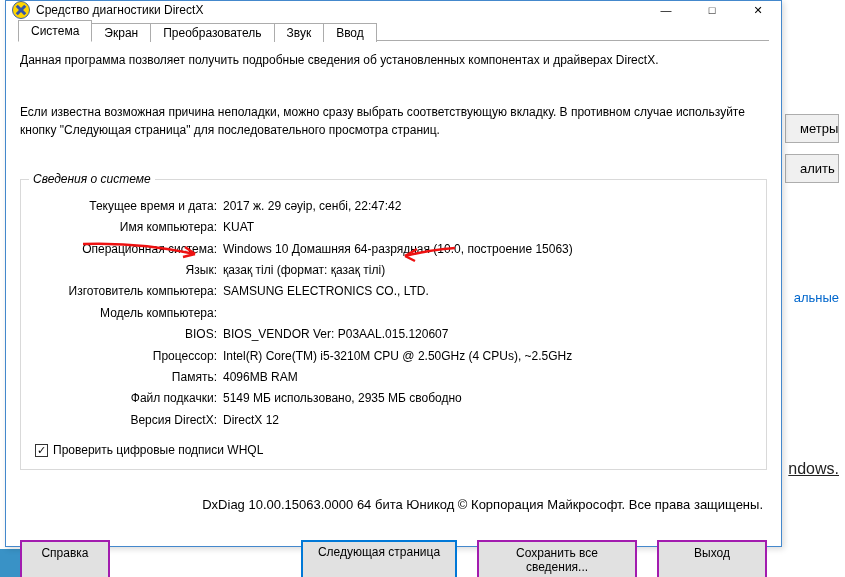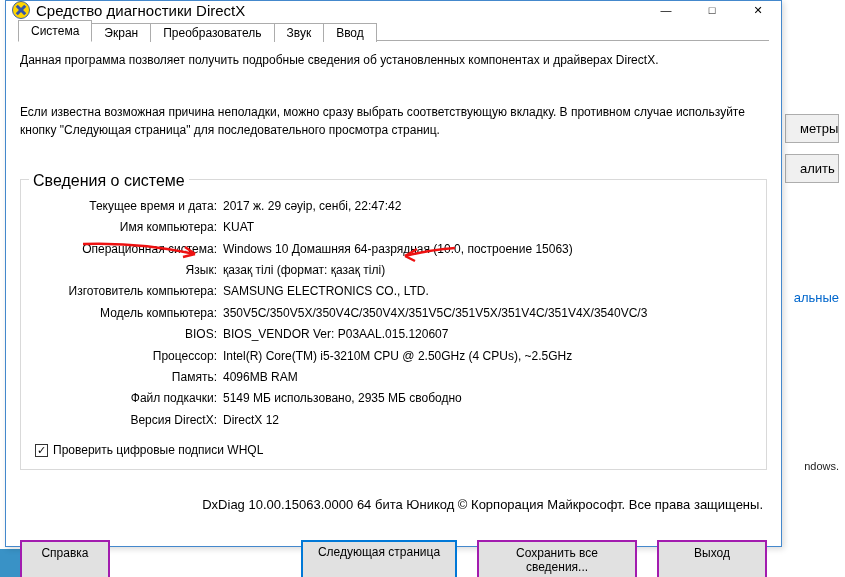--- a/index.html
+++ b/index.html
@@ -21,22 +21,23 @@
     font-size: 13px;
     text-align: center;
   }
   .bg-link {
     position: absolute;
     color: #0066cc;
     font-size: 13px;
   }
   .bg-text {
     position: absolute;
-    font-size: 11px;
+    font-size: 16px;
     color: #222;
+    text-decoration: underline;
   }
   .bg-stripe {
     position: absolute;
     left: 0;
     bottom: 0;
     width: 50px;
     height: 28px;
     background: #3992c6;
   }
 
@@ -72,21 +73,21 @@
   .titlebar .icon::after {
     content: "";
     position: absolute;
     background: #3355aa;
     left: 50%;
     top: 50%;
     transform: translate(-50%,-50%) rotate(45deg);
   }
   .titlebar .icon::before { width: 12px; height: 3px; }
   .titlebar .icon::after  { width: 3px; height: 12px; }
-  .titlebar .title { font-size: 15px; color: #000; }
+  .titlebar .title { font-size: 12px; color: #000; }
   .wincontrols { margin-left: auto; display: flex; height: 100%; }
   .wincontrols div {
     width: 46px;
     display: flex;
     align-items: center;
     justify-content: center;
     font-family: "Segoe UI Symbol", sans-serif;
     font-size: 11px;
   }
 
@@ -139,21 +140,22 @@
     position: relative;
     margin-top: 6px;
     padding: 18px 14px 12px 14px;
   }
   .group-title {
     position: absolute;
     top: -8px;
     left: 8px;
     background: #fff;
     padding: 0 4px;
-    font-size: 16px;
+    font-size: 12px;
+    font-style: italic;
   }
   .kv { display: flex; margin-bottom: 4px; line-height: 1.45; }
   .kv .k { width: 188px; text-align: right; padding-right: 6px; white-space: nowrap; }
   .kv .v { flex: 1; position: relative; }
 
   
   .arrow {
     position: absolute;
     pointer-events: none;
   }
@@ -252,21 +254,20 @@
       <div class="kv" style="position:relative;">
         <div class="k">Язык:</div>
         <div class="v">қазақ тілі (формат: қазақ тілі)</div>
       </div>
       <div class="kv">
         <div class="k">Изготовитель компьютера:</div>
         <div class="v">SAMSUNG ELECTRONICS CO., LTD.</div>
       </div>
       <div class="kv">
         <div class="k">Модель компьютера:</div>
-        <div class="v">350V5C/350V5X/350V4C/350V4X/351V5C/351V5X/351V4C/351V4X/3540VC/3</div>
       </div>
       <div class="kv">
         <div class="k">BIOS:</div>
         <div class="v">BIOS_VENDOR Ver: P03AAL.015.120607</div>
       </div>
       <div class="kv">
         <div class="k">Процессор:</div>
         <div class="v">Intel(R) Core(TM) i5-3210M CPU @ 2.50GHz (4 CPUs), ~2.5GHz</div>
       </div>
       <div class="kv">

